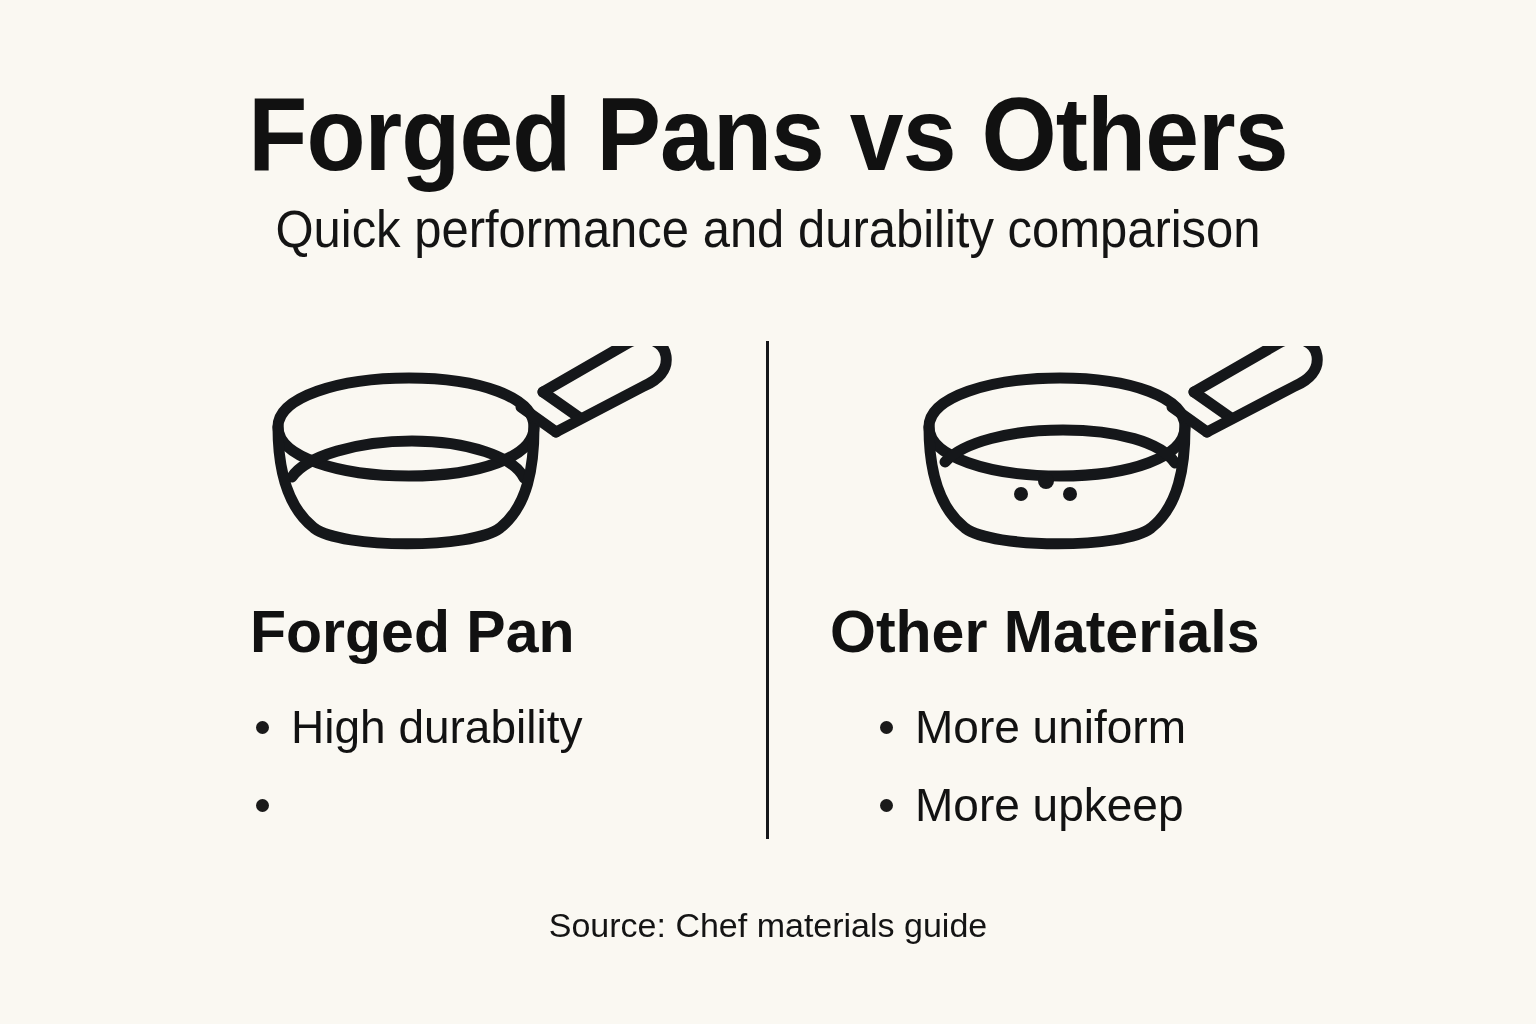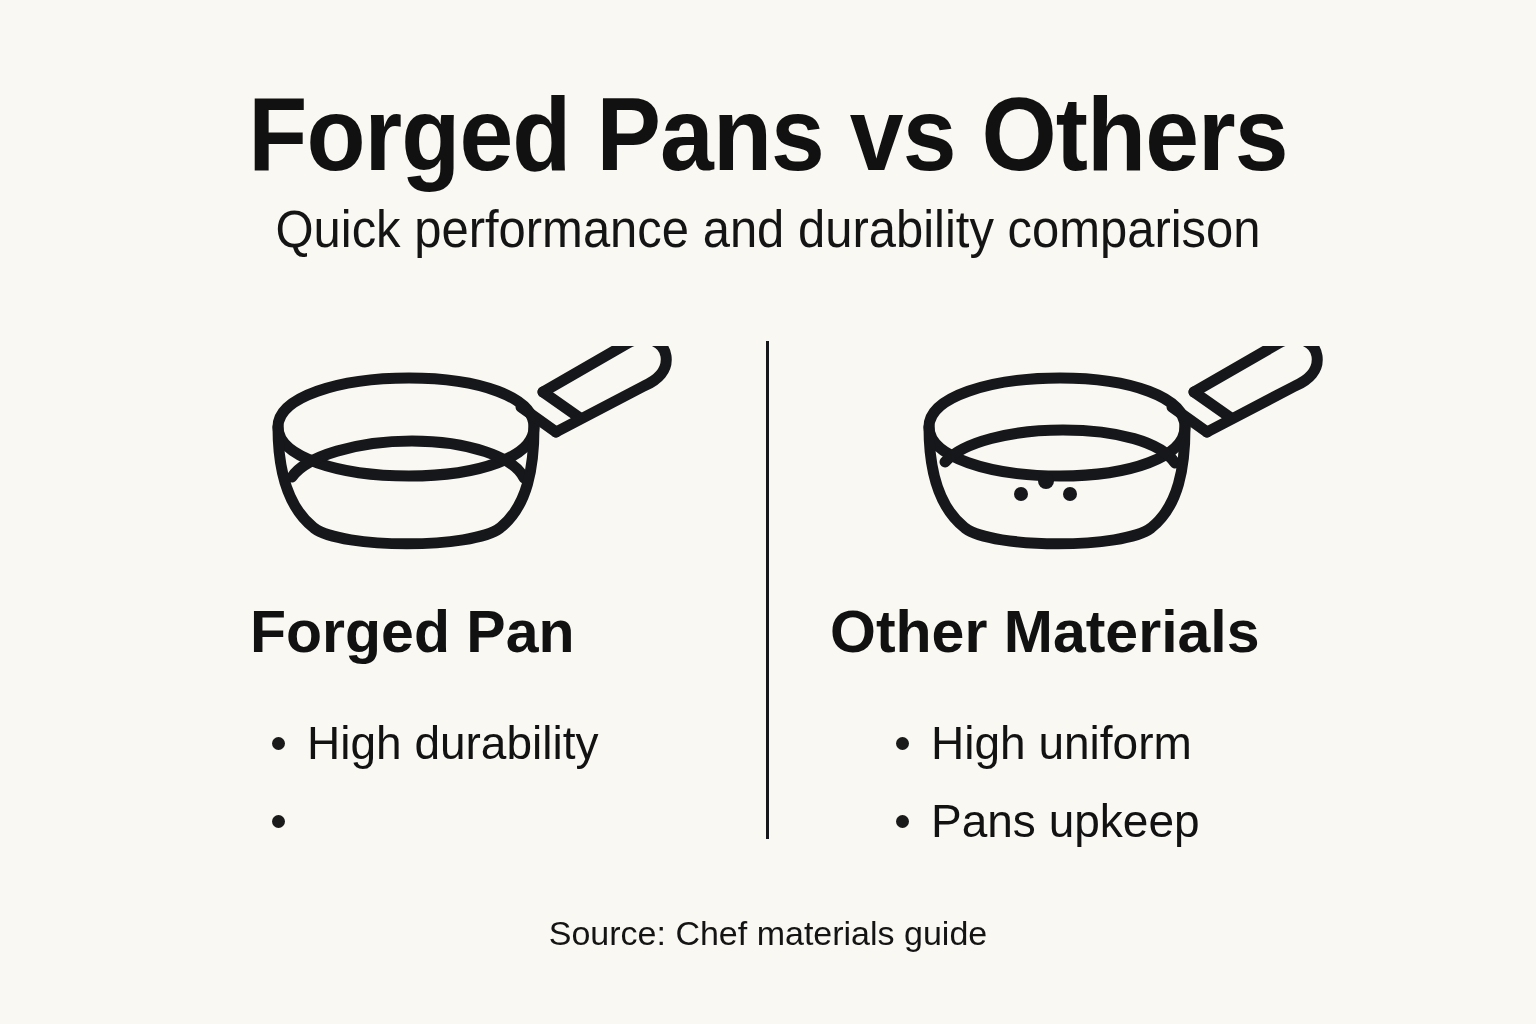--- a/index.html
+++ b/index.html
@@ -100,21 +100,21 @@
     color: #111111;
     white-space: nowrap;
   }
   .col-left .col-heading  { left: 250px; }
   .col-right .col-heading { left: 62px; }
 
   .bullets {
     position: absolute;
     top: 363px;
     list-style: none;
-    margin: 16px;
+    margin: 0;
     padding: 0;
   }
   .col-left .bullets  { left: 256px; }
   .col-right .bullets { left: 874px; }
   .col-right .bullets { left: 112px; }
 
   .bullet-item {
     display: flex;
     align-items: flex-start;
     margin: 0 0 32px 0;
@@ -139,21 +139,21 @@
 
   
   .footer {
     position: absolute;
     left: 0;
     top: 908px;
     width: 1536px;
     text-align: center;
   }
   .source-note {
-    margin: 8px;
+    margin: 0;
     font-size: 34px;
     font-weight: 400;
     line-height: 1.0;
     color: #141414;
     white-space: nowrap;
   }
 </style>
 </head>
 <body>
 
@@ -247,25 +247,25 @@
           <circle cx="108" cy="148" r="7"></circle>
           <circle cx="157" cy="148" r="7"></circle>
         </g>
       </svg>
 
       <h2 class="col-heading">Other Materials</h2>
 
       <ul class="bullets">
         <li class="bullet-item">
           <span class="bullet-dot"></span>
-          <span class="bullet-text">High uniform</span>
-        </li>
-        <li class="bullet-item">
-          <span class="bullet-dot"></span>
-          <span class="bullet-text">Pans upkeep</span>
+          <span class="bullet-text">More uniform</span>
+        </li>
+        <li class="bullet-item">
+          <span class="bullet-dot"></span>
+          <span class="bullet-text">More upkeep</span>
         </li>
       </ul>
     </div>
 
   </div>
 
   <div class="footer">
     <p class="source-note">Source: Chef materials guide</p>
   </div>
 

